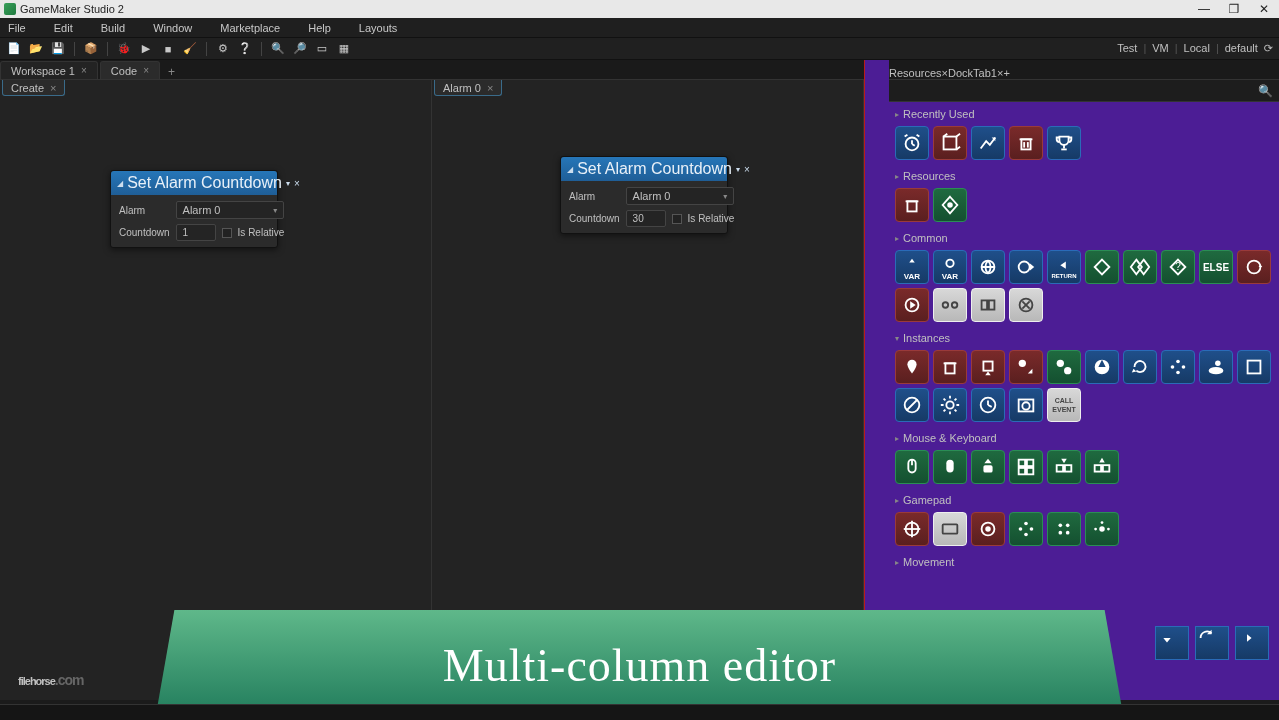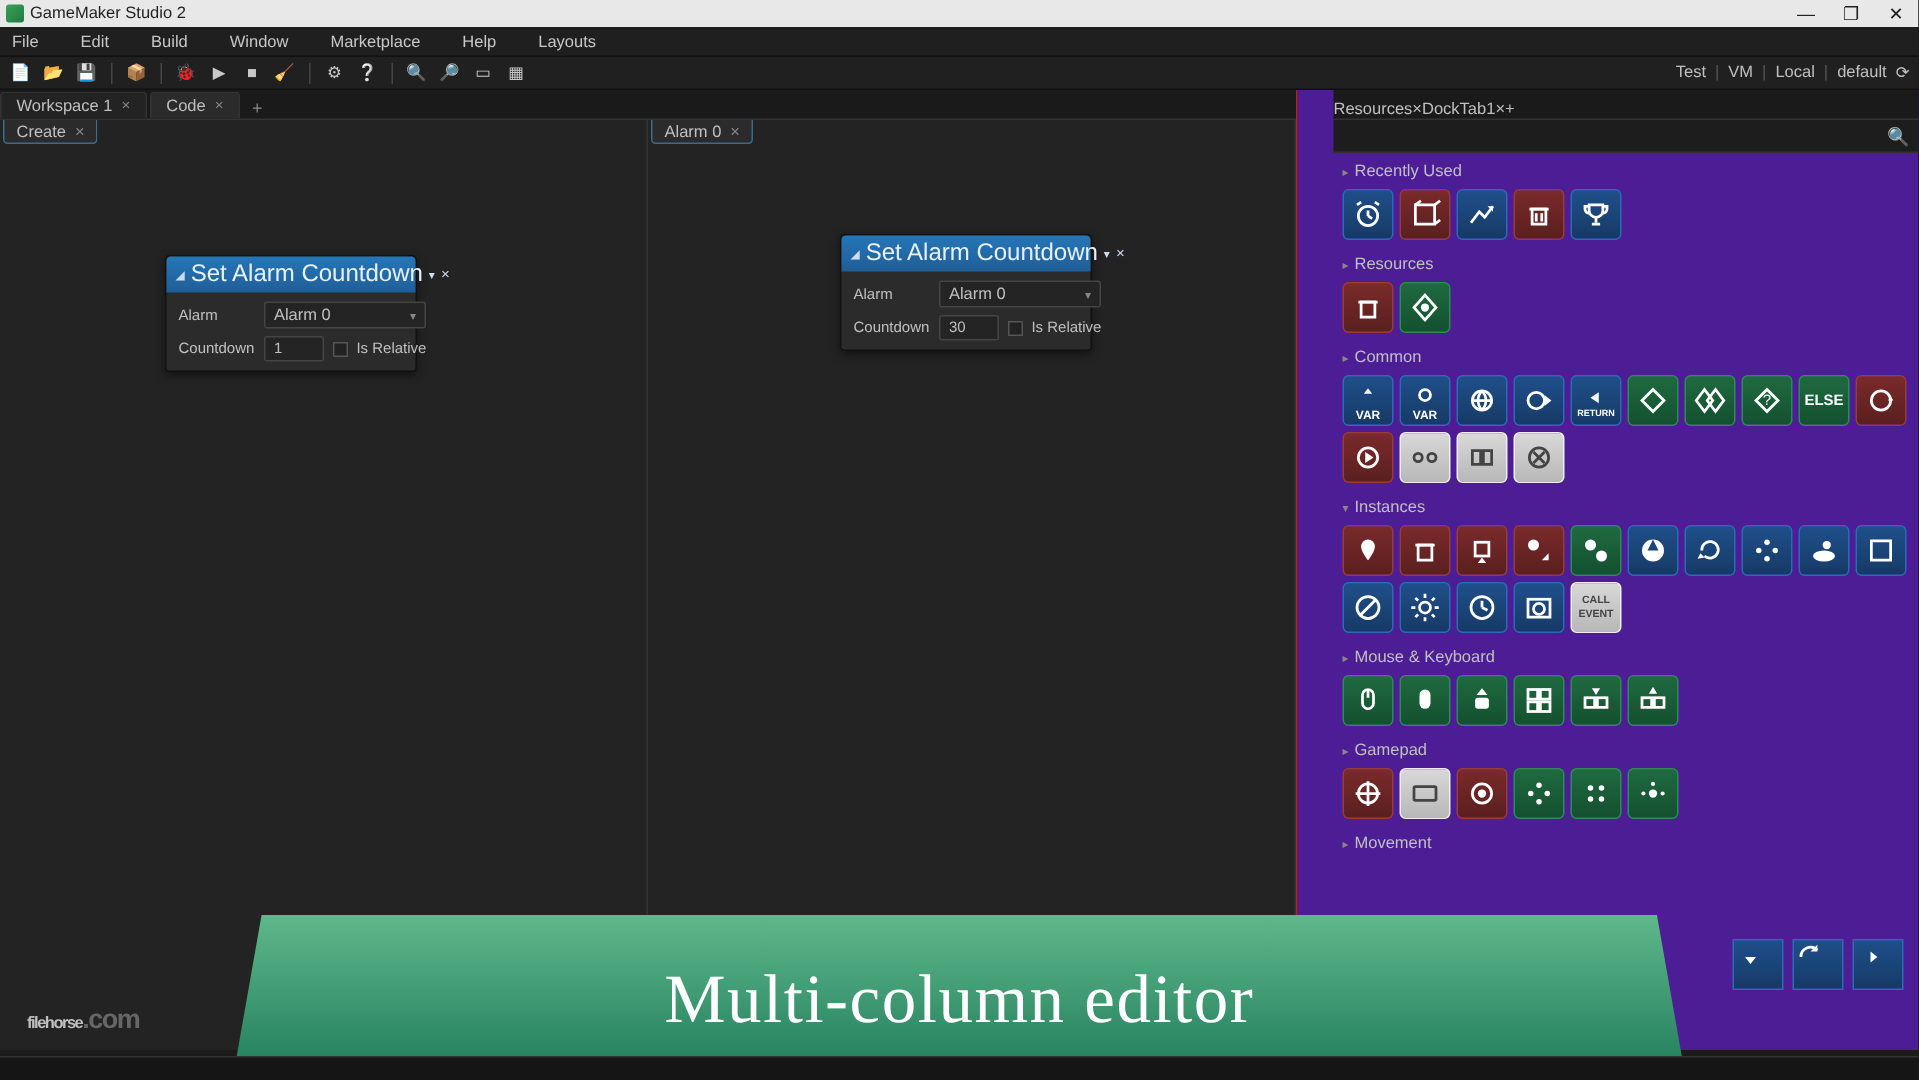--- a/index.html
+++ b/index.html
@@ -57,21 +57,21 @@
 .ic.green  { background:linear-gradient(#1f6a3f,#145030); border:1px solid #2a8d55; }
 .ic.white  { background:linear-gradient(#d8d8d8,#b8b8b8); border:1px solid #eee; }
 .ic svg { width:22px; height:22px; }
 .ic .wv { stroke:#fff; fill:none; stroke-width:2; }
 .ic .wf { fill:#fff; }
 .ic.white svg .wv { stroke:#444; }
 .banner { position:absolute; left:0; right:0; bottom:0; height:110px; pointer-events:none; }
 .banner .shape { position:absolute; left:155px; right:155px; top:0; bottom:0; background:linear-gradient(#5fb88a,#1f7a5a); clip-path:polygon(2% 0,98% 0,100% 100%,0 100%); box-shadow:0 -2px 8px rgba(0,0,0,.5); display:flex; align-items:center; justify-content:center; }
 .banner .txt { color:#fff; font-size:46px; font-weight:300; letter-spacing:1px; font-family:Liberation Serif, serif; }
 .watermark { position:absolute; left:18px; bottom:28px; font-size:28px; color:#555; font-weight:600; letter-spacing:-1px; }
-.watermark .sm { font-size:18px; color:#666; }
+.watermark .sm { font-size:14px; color:#666; }
 .statusbar { position:absolute; left:0; right:0; bottom:0; height:16px; background:#151515; border-top:1px solid #333; }
 </style>
 </head>
 <body>
 
 <div class="titlebar">
   <div class="logo"></div>
   <div class="title">GameMaker Studio 2</div>
   <div class="winctl">
     <div>—</div>

